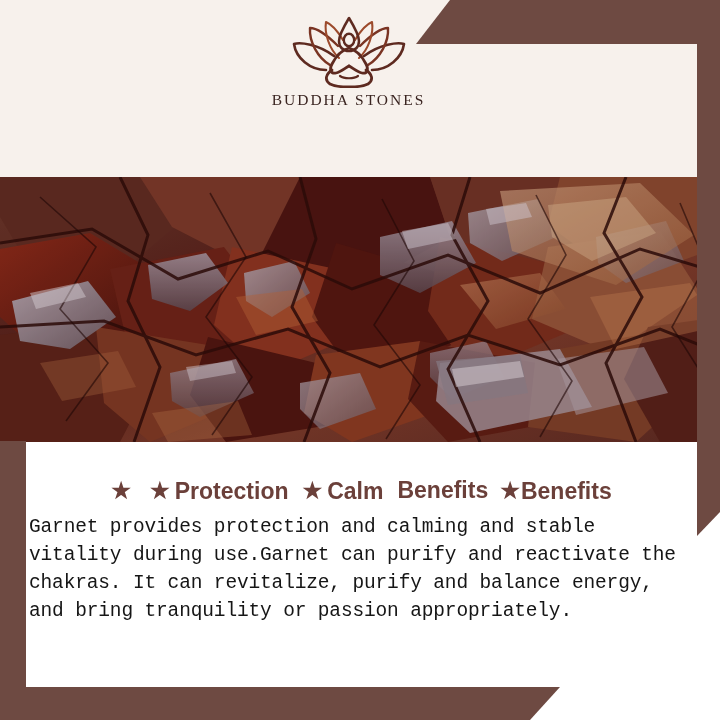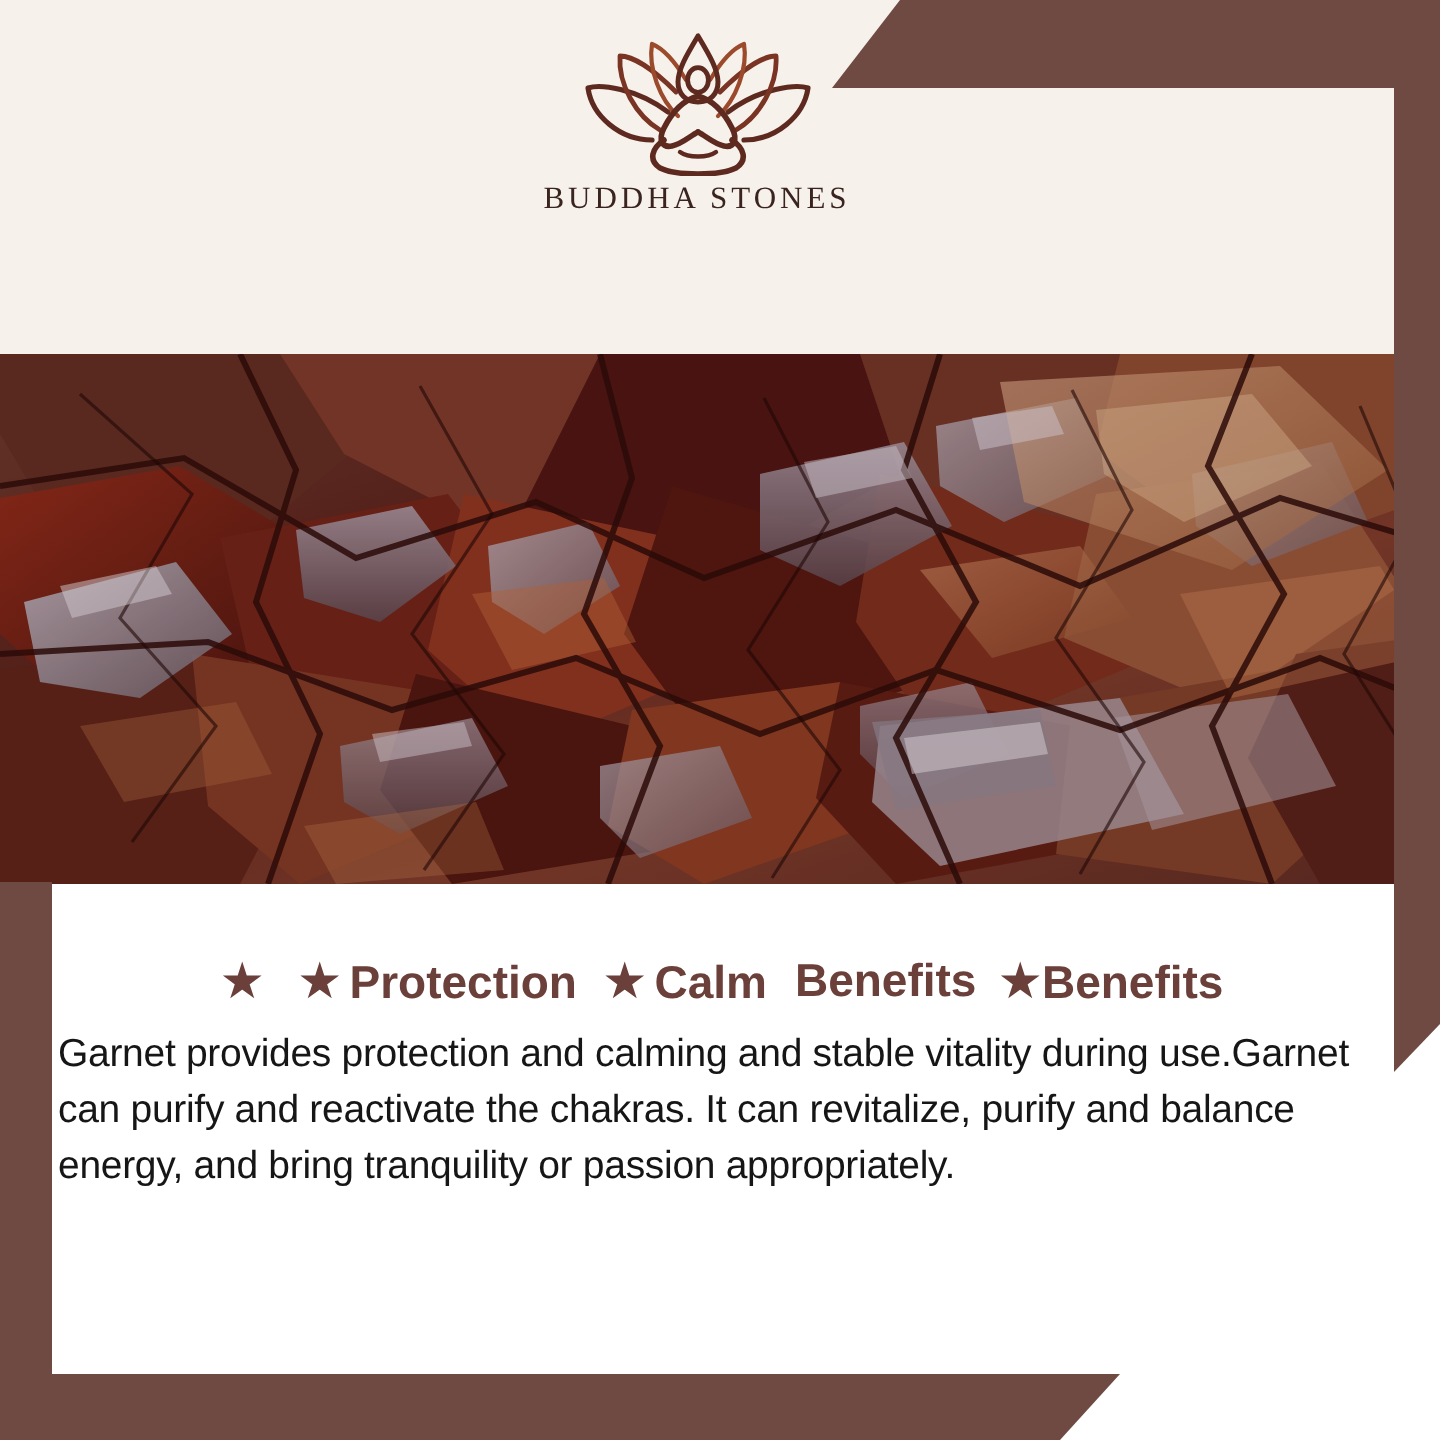--- a/index.html
+++ b/index.html
@@ -107,21 +107,21 @@
   }
   .benefit:last-child{ margin-right:0; }
   .benefit .star{
     font-size:22px; line-height:1; margin-right:5px; color:#6b403a;
   }
   .benefit.nostar{ margin-right:12px; }
   .benefit.tight .star{ margin-right:1px; }
 
   #description{
     position:absolute; left:3px; top:71px; width:660px;
-    font-family:Liberation Sans, sans-serif;
+    font-family:Liberation Mono, monospace;
     font-size:19.5px; line-height:28px; color:#161616;
     letter-spacing:-0.15px;
     text-align:left;
   }
 
   :root{
     --brown:#6e4a42;
     --cream:#f7f1ec;
   }
 </style>

